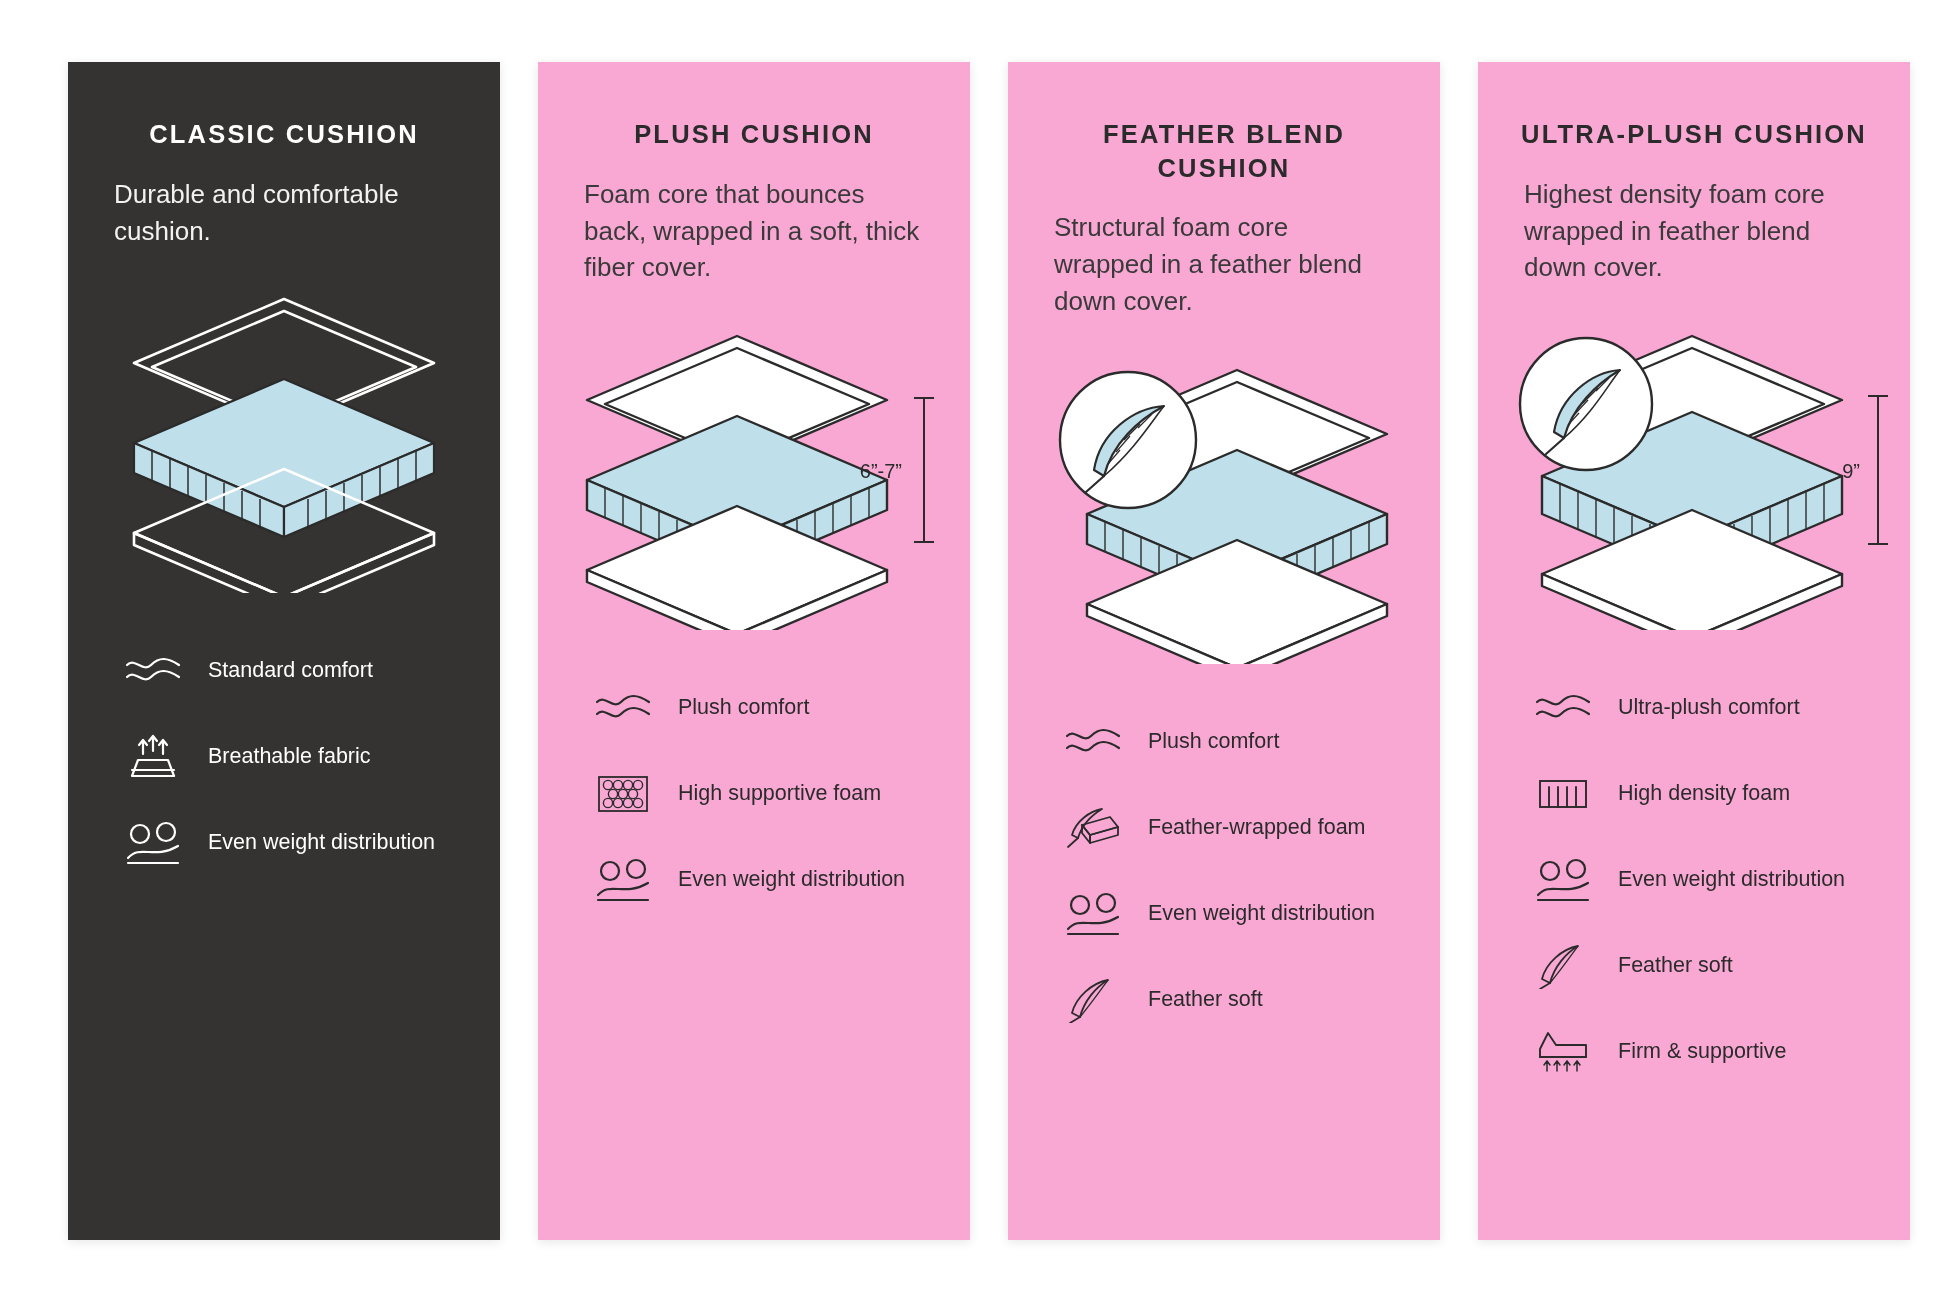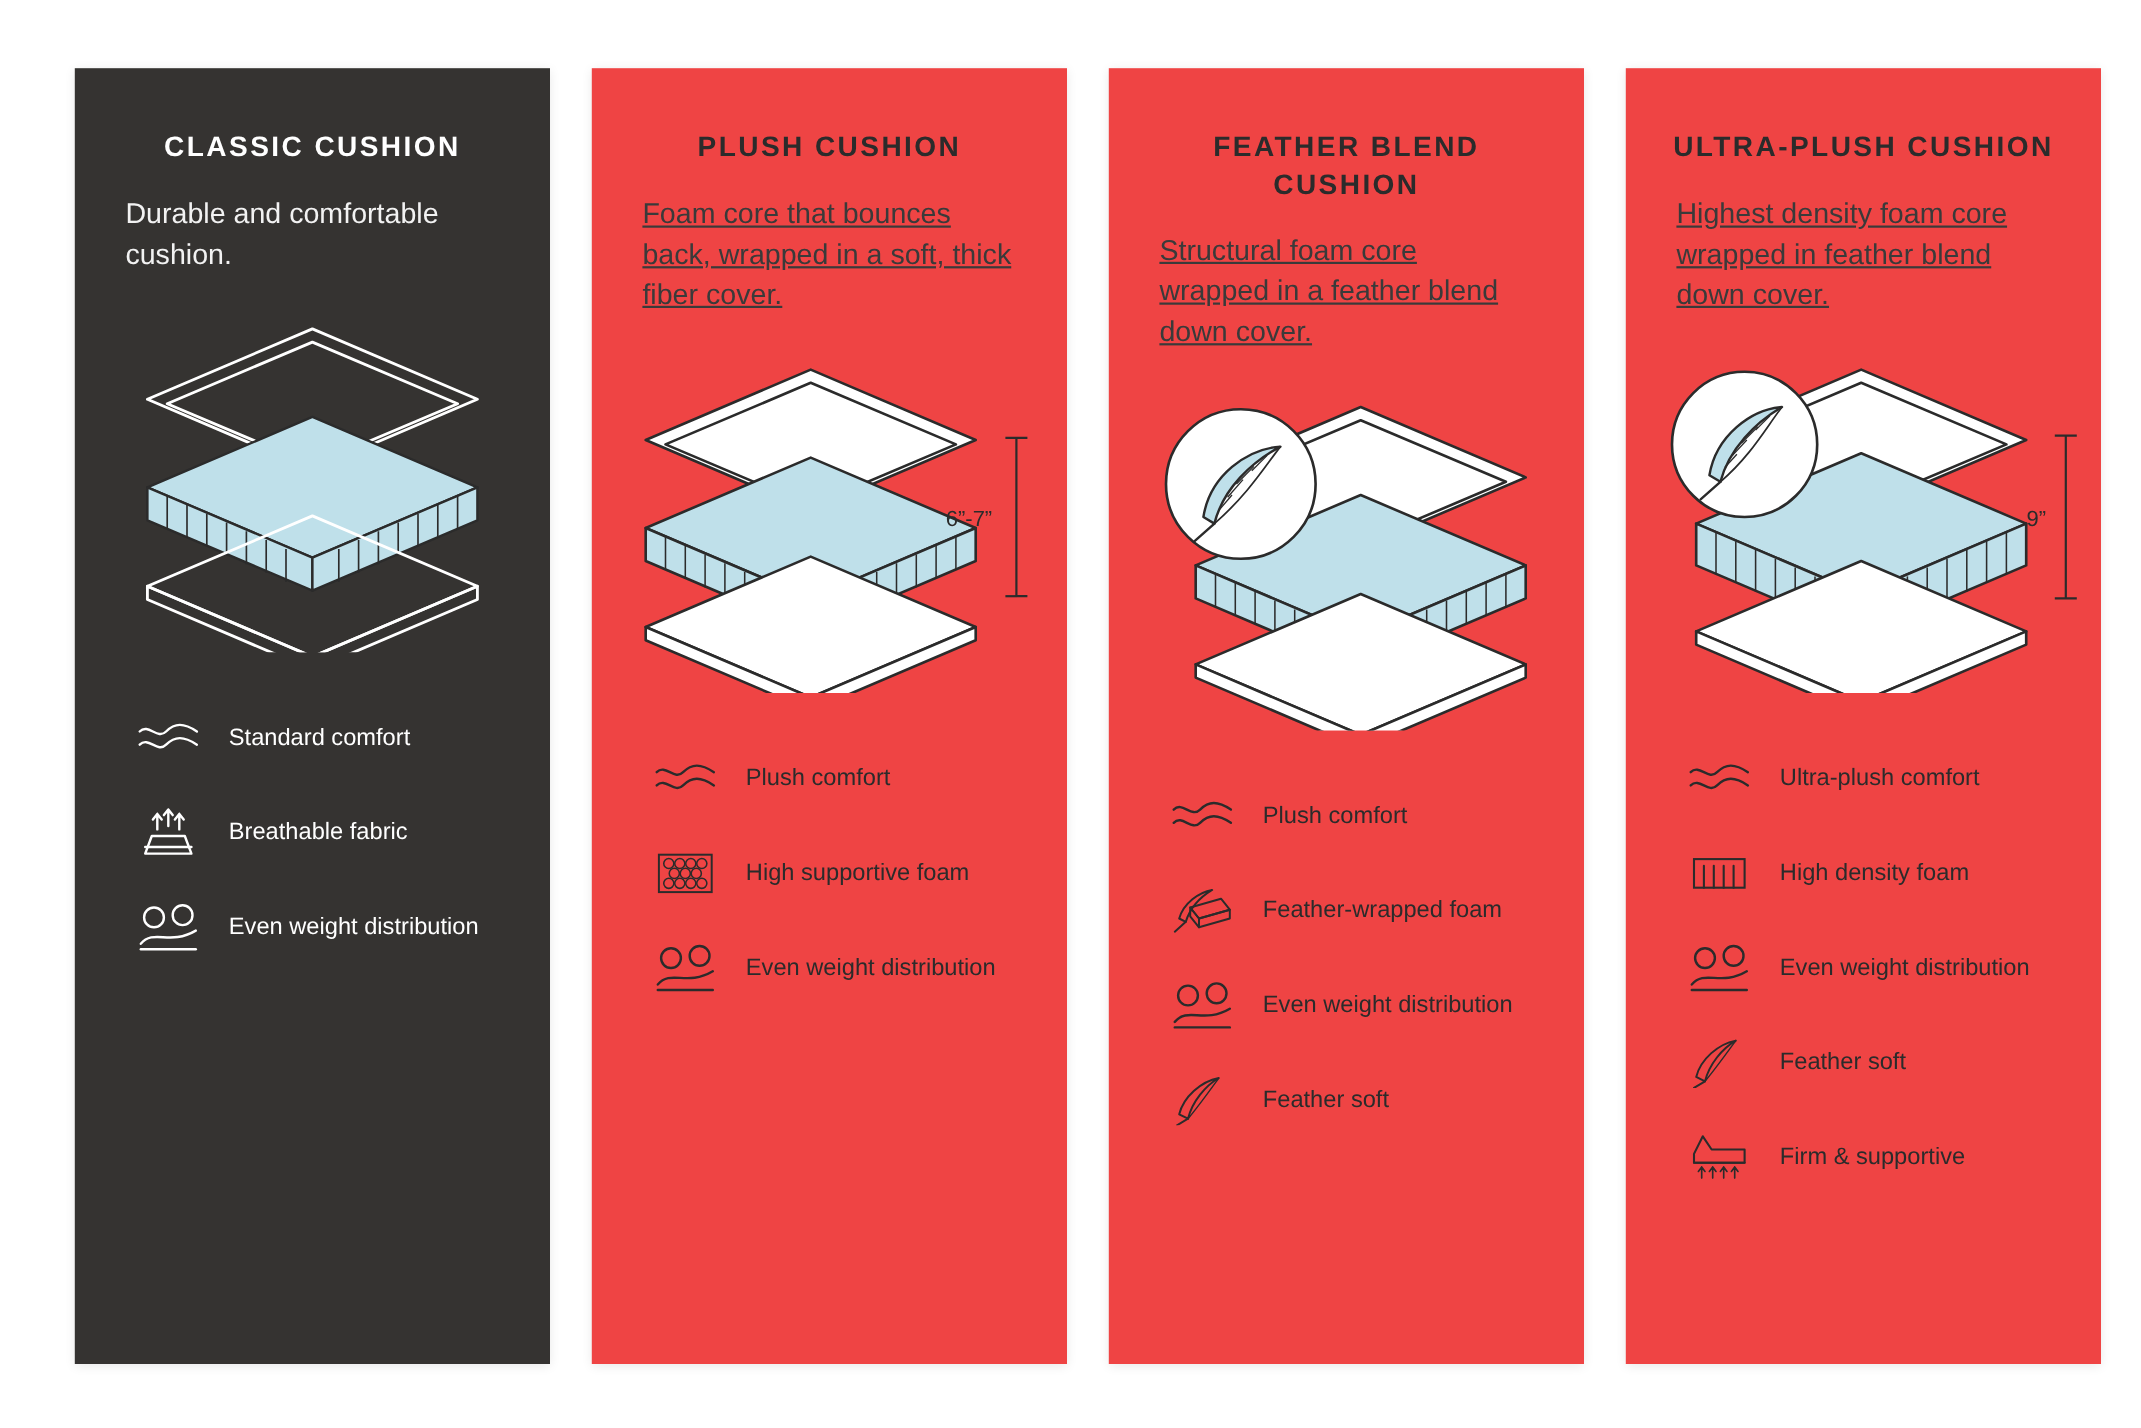--- a/index.html
+++ b/index.html
@@ -38,40 +38,40 @@
     box-sizing: border-box;
     position: relative;
     padding: 56px 34px 0 34px;
     box-shadow: 0 2px 10px rgba(0,0,0,0.10);
   }
   .card.dark {
     background: #353331;
     color: #ffffff;
   }
   .card.light {
-    background: #ef4444;
+    background: #f9a8d4;
     color: #2b2b2b;
   }
   .card-title {
     text-align: center;
     font-size: 25.5px;
     font-weight: bold;
     letter-spacing: 2.2px;
     line-height: 1.32;
     margin: 0 0 24px 0;
   }
   .card-desc {
     text-align: left;
     font-size: 26px;
     line-height: 1.42;
     margin: 6px;
     padding: 0 6px;
   }
   .card.dark .card-desc { color: #f2f2f2; }
-  .card.light .card-desc { color: #3a3a3a; text-decoration: underline; }
+  .card.light .card-desc { color: #3a3a3a; }
 
   .illus {
     position: relative;
     height: 330px;
     margin-top: 34px;
   }
   .illus svg { display: block; margin: 0 auto; }
 
   .features {
     margin-top: 26px;

